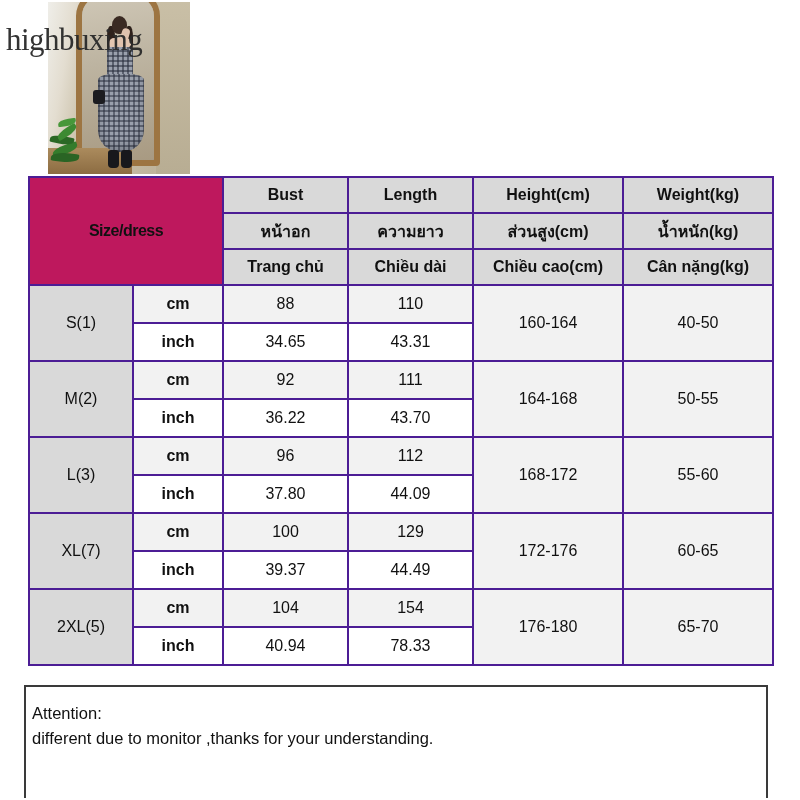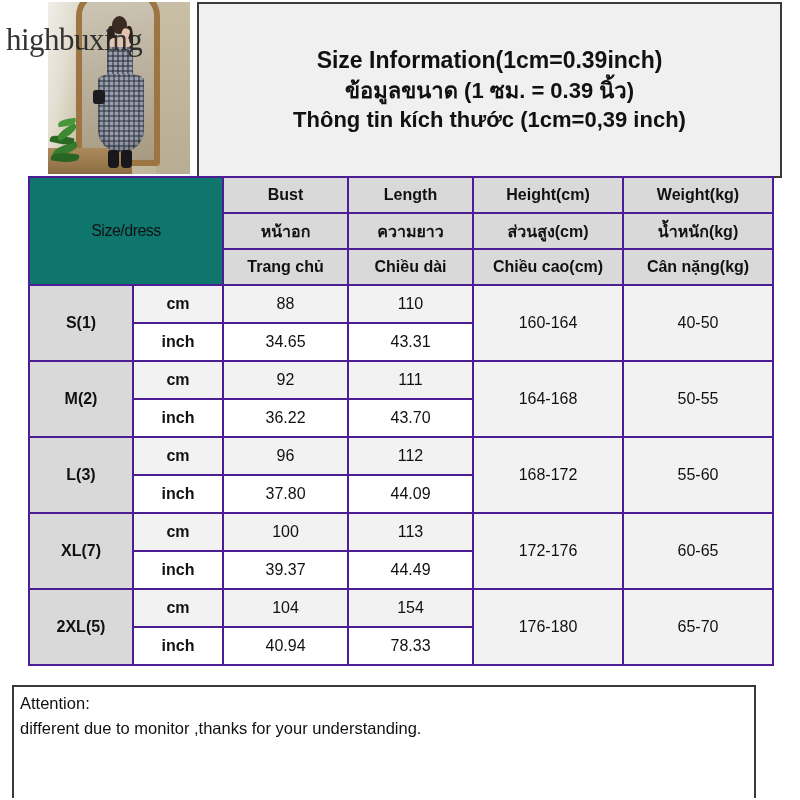--- a/index.html
+++ b/index.html
@@ -191,46 +191,46 @@
   }
   .c-size   { width: 104px; }
   .c-unit   { width: 90px;  }
   .c-bust   { width: 125px; }
   .c-len    { width: 125px; }
   .c-hgt    { width: 150px; }
   .c-wgt    { width: 150px; }
 
   .hdr { background: #d9d9d9; font-weight: bold; font-size: 17px; height: 36px; }
   .hdr-size {
-    background: #0f766e;
-    font-weight: normal;
+    background: #be185d;
+    font-weight: bold;
     font-size: 29px;
     letter-spacing: -0.5px;
   }
   .size-label {
     background: #d9d9d9;
-    font-weight: bold;
+    font-weight: normal;
     font-size: 18px;
   }
   .unit-cell { font-weight: bold; font-size: 16px; }
   .row-cm   { background: #f2f2f2; height: 38px; }
   .row-inch { background: #ffffff; height: 38px; }
   .span-cell { background: #f2f2f2; font-size: 16px; }
 
   
   .attention {
     position: absolute;
-    left: 12px;
+    left: 24px;
     top: 685px;
     width: 744px;
     height: 113px;
     background: #ffffff;
     border: 2px solid #3a3a3a;
     border-bottom: none;
-    padding: 4px 6px 0 6px;
+    padding: 14px 6px 0 6px;
   }
   .att-line {
     font-size: 16.5px;
     color: #111;
     line-height: 1.52;
     white-space: nowrap;
   }
   .att-line.small { font-size: 16.5px; }
 </style>
 </head>
@@ -265,25 +265,20 @@
           <span class="pr-dress-top"></span>
           <span class="pr-skirt"></span>
           <span class="pr-bag"></span>
           <span class="pr-boot-l"></span>
           <span class="pr-boot-r"></span>
         </div>
       </div>
       <div class="watermark">highbuxing</div>
     </div>
 
-    <div class="title-cell">
-      <div class="title-line t-en">Size Information(1cm=0.39inch)</div>
-      <div class="title-line t-th">ข้อมูลขนาด (1 ซม. = 0.39 นิ้ว)</div>
-      <div class="title-line t-vi">Thông tin kích thước (1cm=0,39 inch)</div>
-    </div>
   </div>
 
   <table class="size-table">
     <colgroup>
       <col class="c-size">
         <col class="c-unit">
         <col class="c-bust">
       <col class="c-len">
         <col class="c-hgt">
         <col class="c-wgt">
@@ -348,21 +343,21 @@
       <tr class="row-inch">
         <td class="unit-cell">inch</td>
         <td>37.80</td>
         <td>44.09</td>
       </tr>
 
       <tr class="row-cm">
         <td class="size-label" rowspan="2">XL(7)</td>
         <td class="unit-cell">cm</td>
         <td>100</td>
-        <td>113</td>
+        <td>129</td>
         <td class="span-cell" rowspan="2">172-176</td>
         <td class="span-cell" rowspan="2">60-65</td>
       </tr>
       <tr class="row-inch">
         <td class="unit-cell">inch</td>
         <td>39.37</td>
         <td>44.49</td>
       </tr>
 
       <tr class="row-cm">

